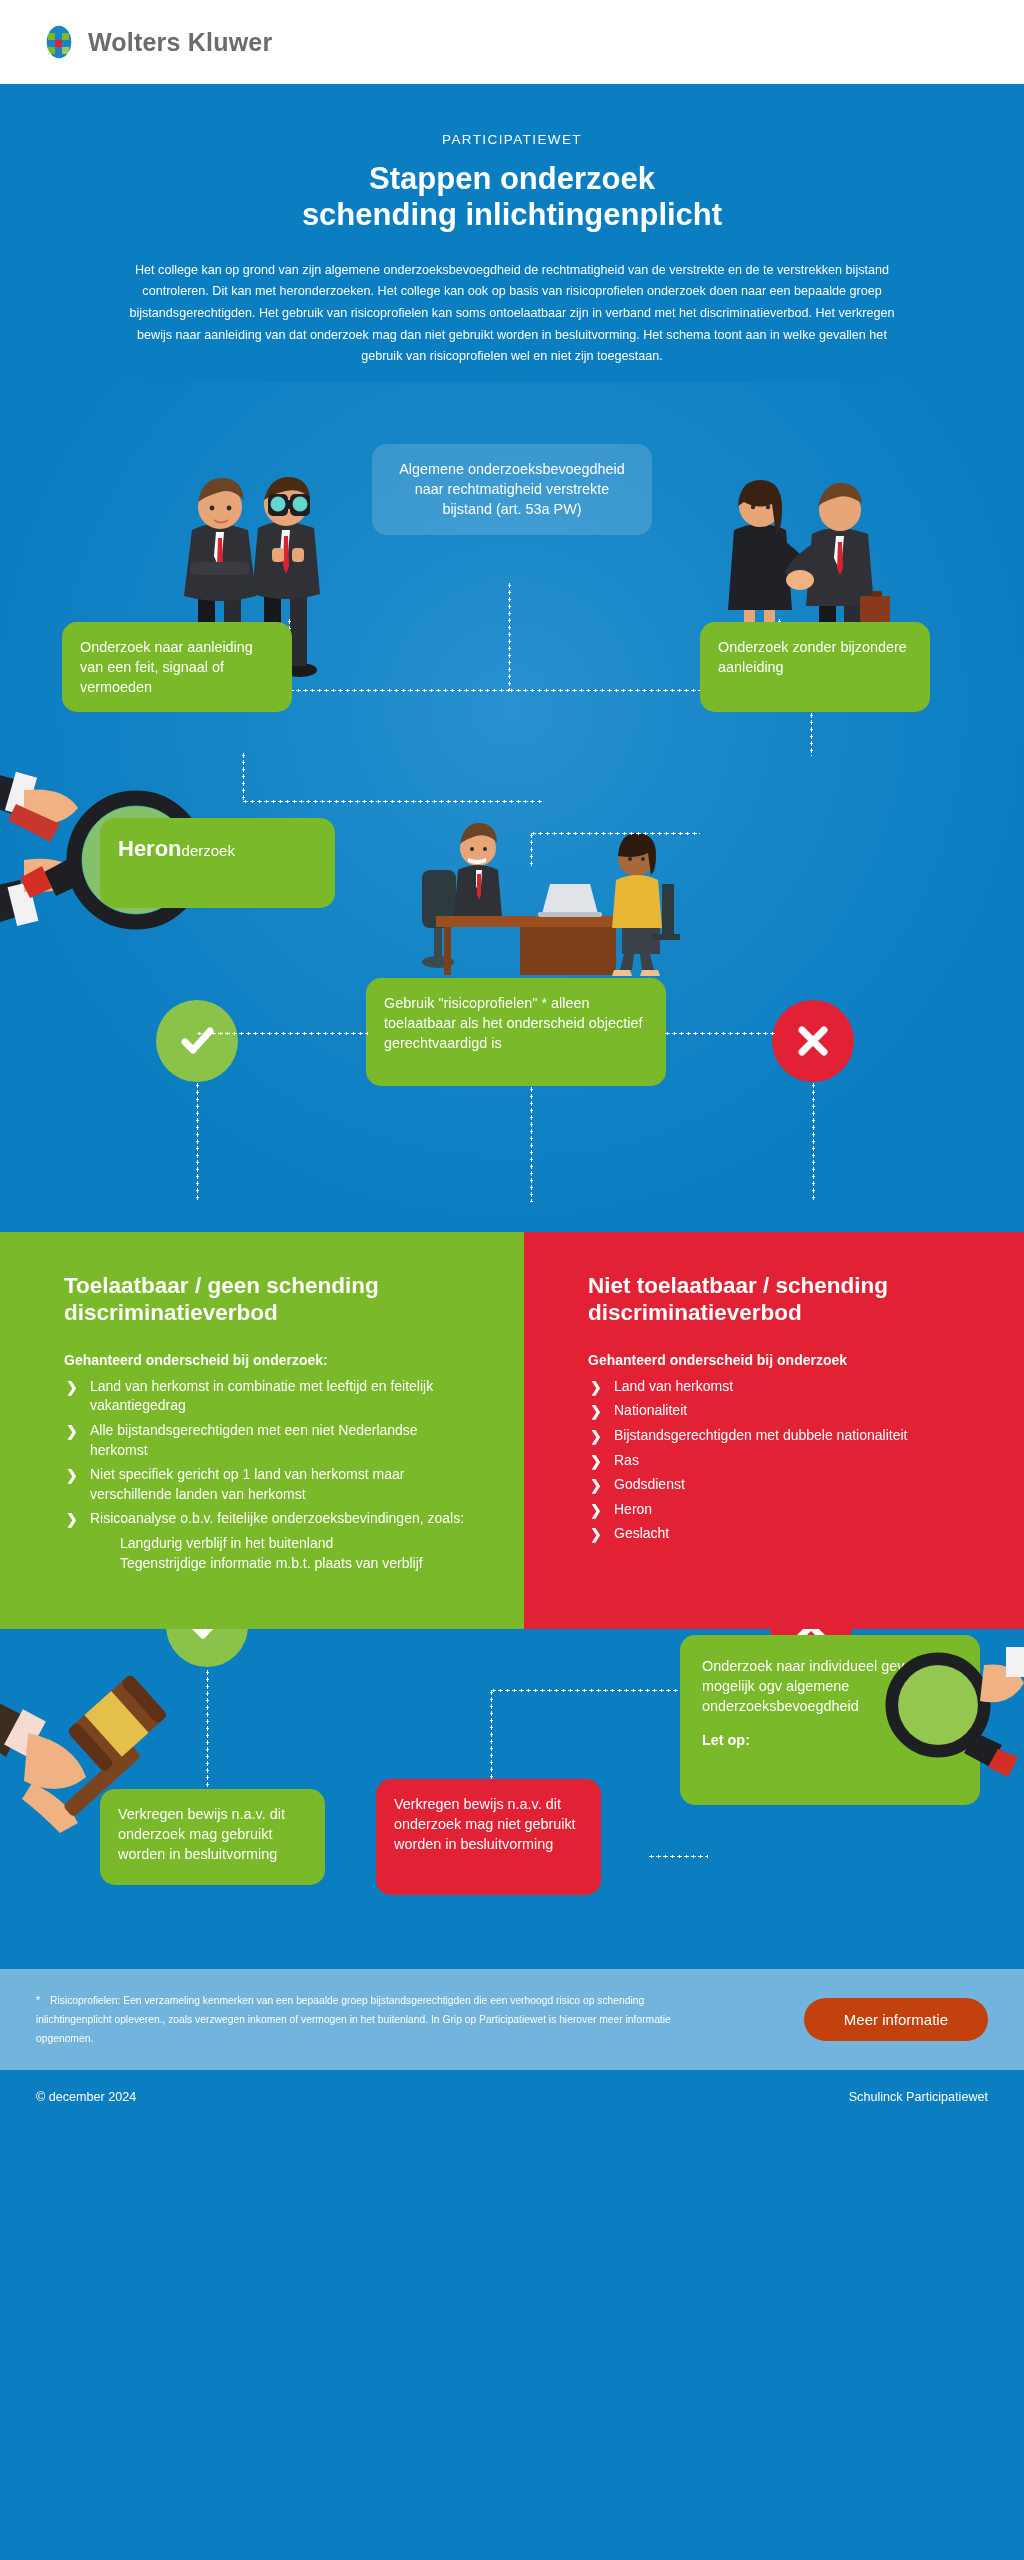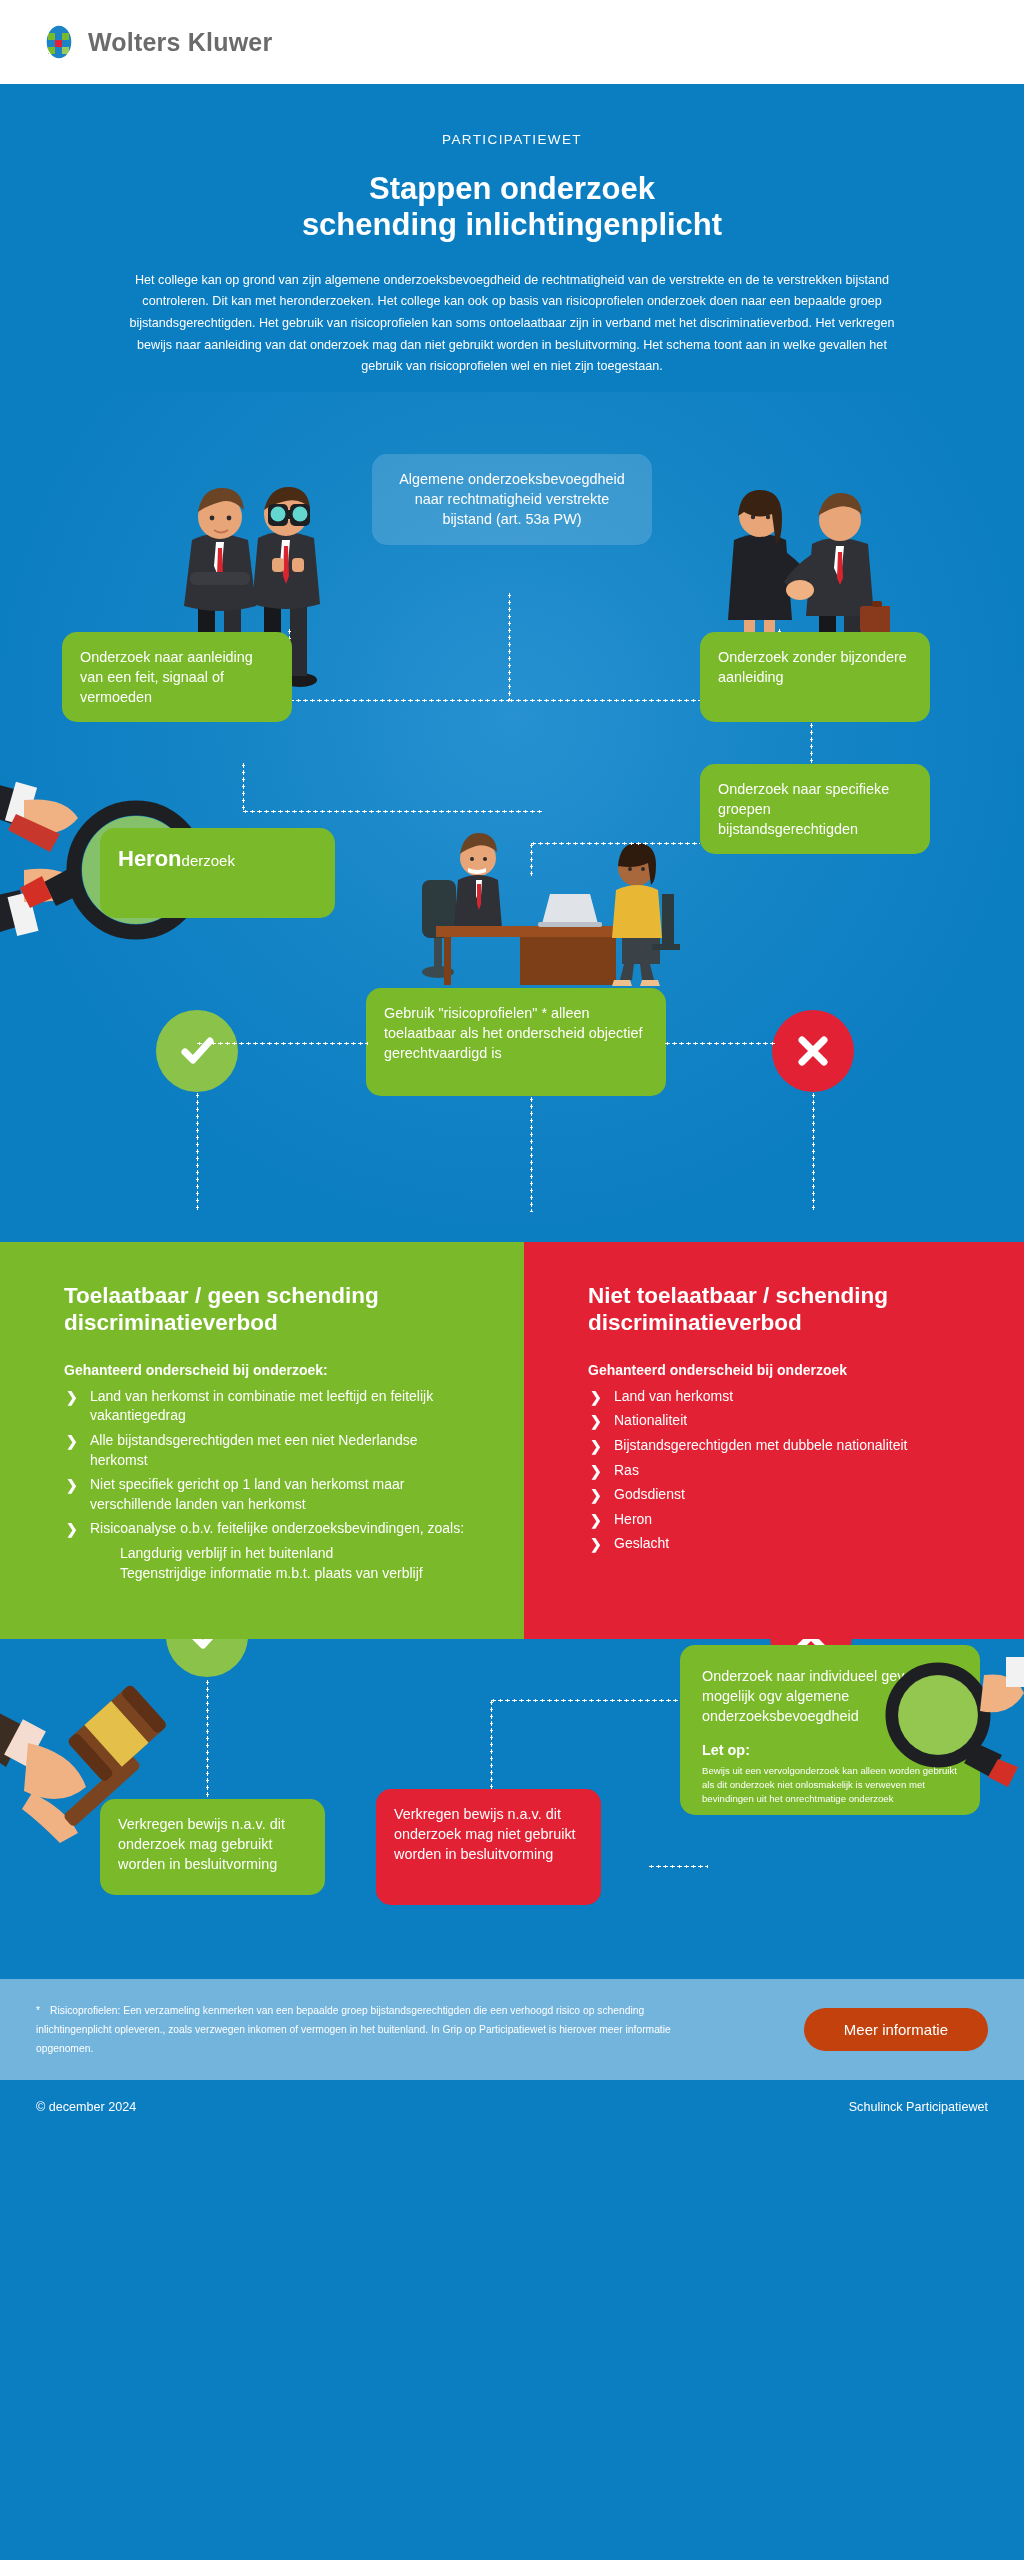--- a/index.html
+++ b/index.html
@@ -37,21 +37,21 @@
   
   .hero {
     background: #0b7dc1;
     padding: 48px 0 14px 0;
     text-align: center;
   }
   .eyebrow {
     color: #ffffff;
     font-size: 13.5px;
     letter-spacing: 1.4px;
-    margin-bottom: 24px;
+    margin-bottom: 14px;
   }
   .hero h1 {
     color: #ffffff;
     font-size: 31px;
     line-height: 1.17;
     font-weight: bold;
     margin-bottom: 26px;
   }
   .intro {
     color: #ffffff;
@@ -302,21 +302,20 @@
       <circle cx="170" cy="118" r="54" fill="#9acb5a" opacity=".85"></circle>
       <path d="M120 140 l-30 14 l-12 -24 l30 -16 z" fill="#1d1f23"></path>
       <path d="M86 146 l-22 10 l-10 -20 l22 -12 z" fill="#d42f25"></path>
     </svg>
   </div>
 
   <div class="box green" style="left:100px; top:436px; width:235px; height:90px;">
     <span style="font-size:22px;font-weight:bold;position:relative;z-index:2;">Heron</span><span style="font-size:15px;position:relative;z-index:2;">derzoek</span>
   </div>
 
-  <div class="box green" style="left:700px; top:372px; width:230px; height:90px;">Onderzoek naar specifieke groepen bijstandsgerechtigden</div>
 
   <div class="art" style="left:400px; top:418px;">
     <svg width="280" height="190" viewBox="0 0 280 190">
 
       <rect x="22" y="70" width="34" height="58" rx="8" fill="#2d3a3e"></rect>
       <rect x="34" y="128" width="8" height="30" fill="#3b4a4e"></rect>
       <ellipse cx="38" cy="162" rx="16" ry="6" fill="#3b4a4e"></ellipse>
 
       <circle cx="78" cy="48" r="18" fill="#e8a678"></circle>
       <path d="M60 44 q4 -22 20 -21 q16 1 17 19 q-10 -9 -21 -6 q-10 3 -16 8 z" fill="#6b4426"></path>
@@ -433,21 +432,20 @@
         <rect x="130" y="36" width="36" height="56" fill="#e4c04a"></rect>
         <rect x="106" y="36" width="14" height="56" rx="5" fill="#5e3117"></rect>
         <rect x="178" y="36" width="14" height="56" rx="5" fill="#5e3117"></rect>
       </g>
     </svg>
   </div>
 
   <div class="box green" style="left:680px; top:6px; width:300px; height:170px; padding:22px 22px;">
     <div style="font-size:14.4px;line-height:1.38;">Onderzoek naar individueel geval mogelijk ogv algemene onderzoeksbevoegdheid</div>
     <div style="font-size:14.4px;font-weight:bold;margin-top:14px;">Let op:</div>
-    <div style="font-size:9.6px;line-height:1.5;margin-top:3px;">Bewijs uit een vervolgonderzoek kan alleen worden gebruikt als dit onderzoek niet onlosmakelijk is verweven met bevindingen uit het onrechtmatige onderzoek</div>
   </div>
 
   <div class="art" style="left:880px; top:18px;">
     <svg width="150" height="140" viewBox="0 0 150 140">
       <circle cx="58" cy="58" r="46" fill="none" stroke="#1d1f23" stroke-width="13"></circle>
       <circle cx="58" cy="58" r="40" fill="#9acb5a" opacity=".8"></circle>
       <path d="M96 86 l26 12 l-12 22 l-26 -14 z" fill="#1d1f23"></path>
       <path d="M118 102 l20 8 l-10 20 l-20 -10 z" fill="#d42f25"></path>
       <path d="M104 18 q30 -4 40 18 q-14 24 -44 18 z" fill="#f0b183"></path>
       <rect x="126" y="0" width="24" height="30" fill="#f2f2f2"></rect>

